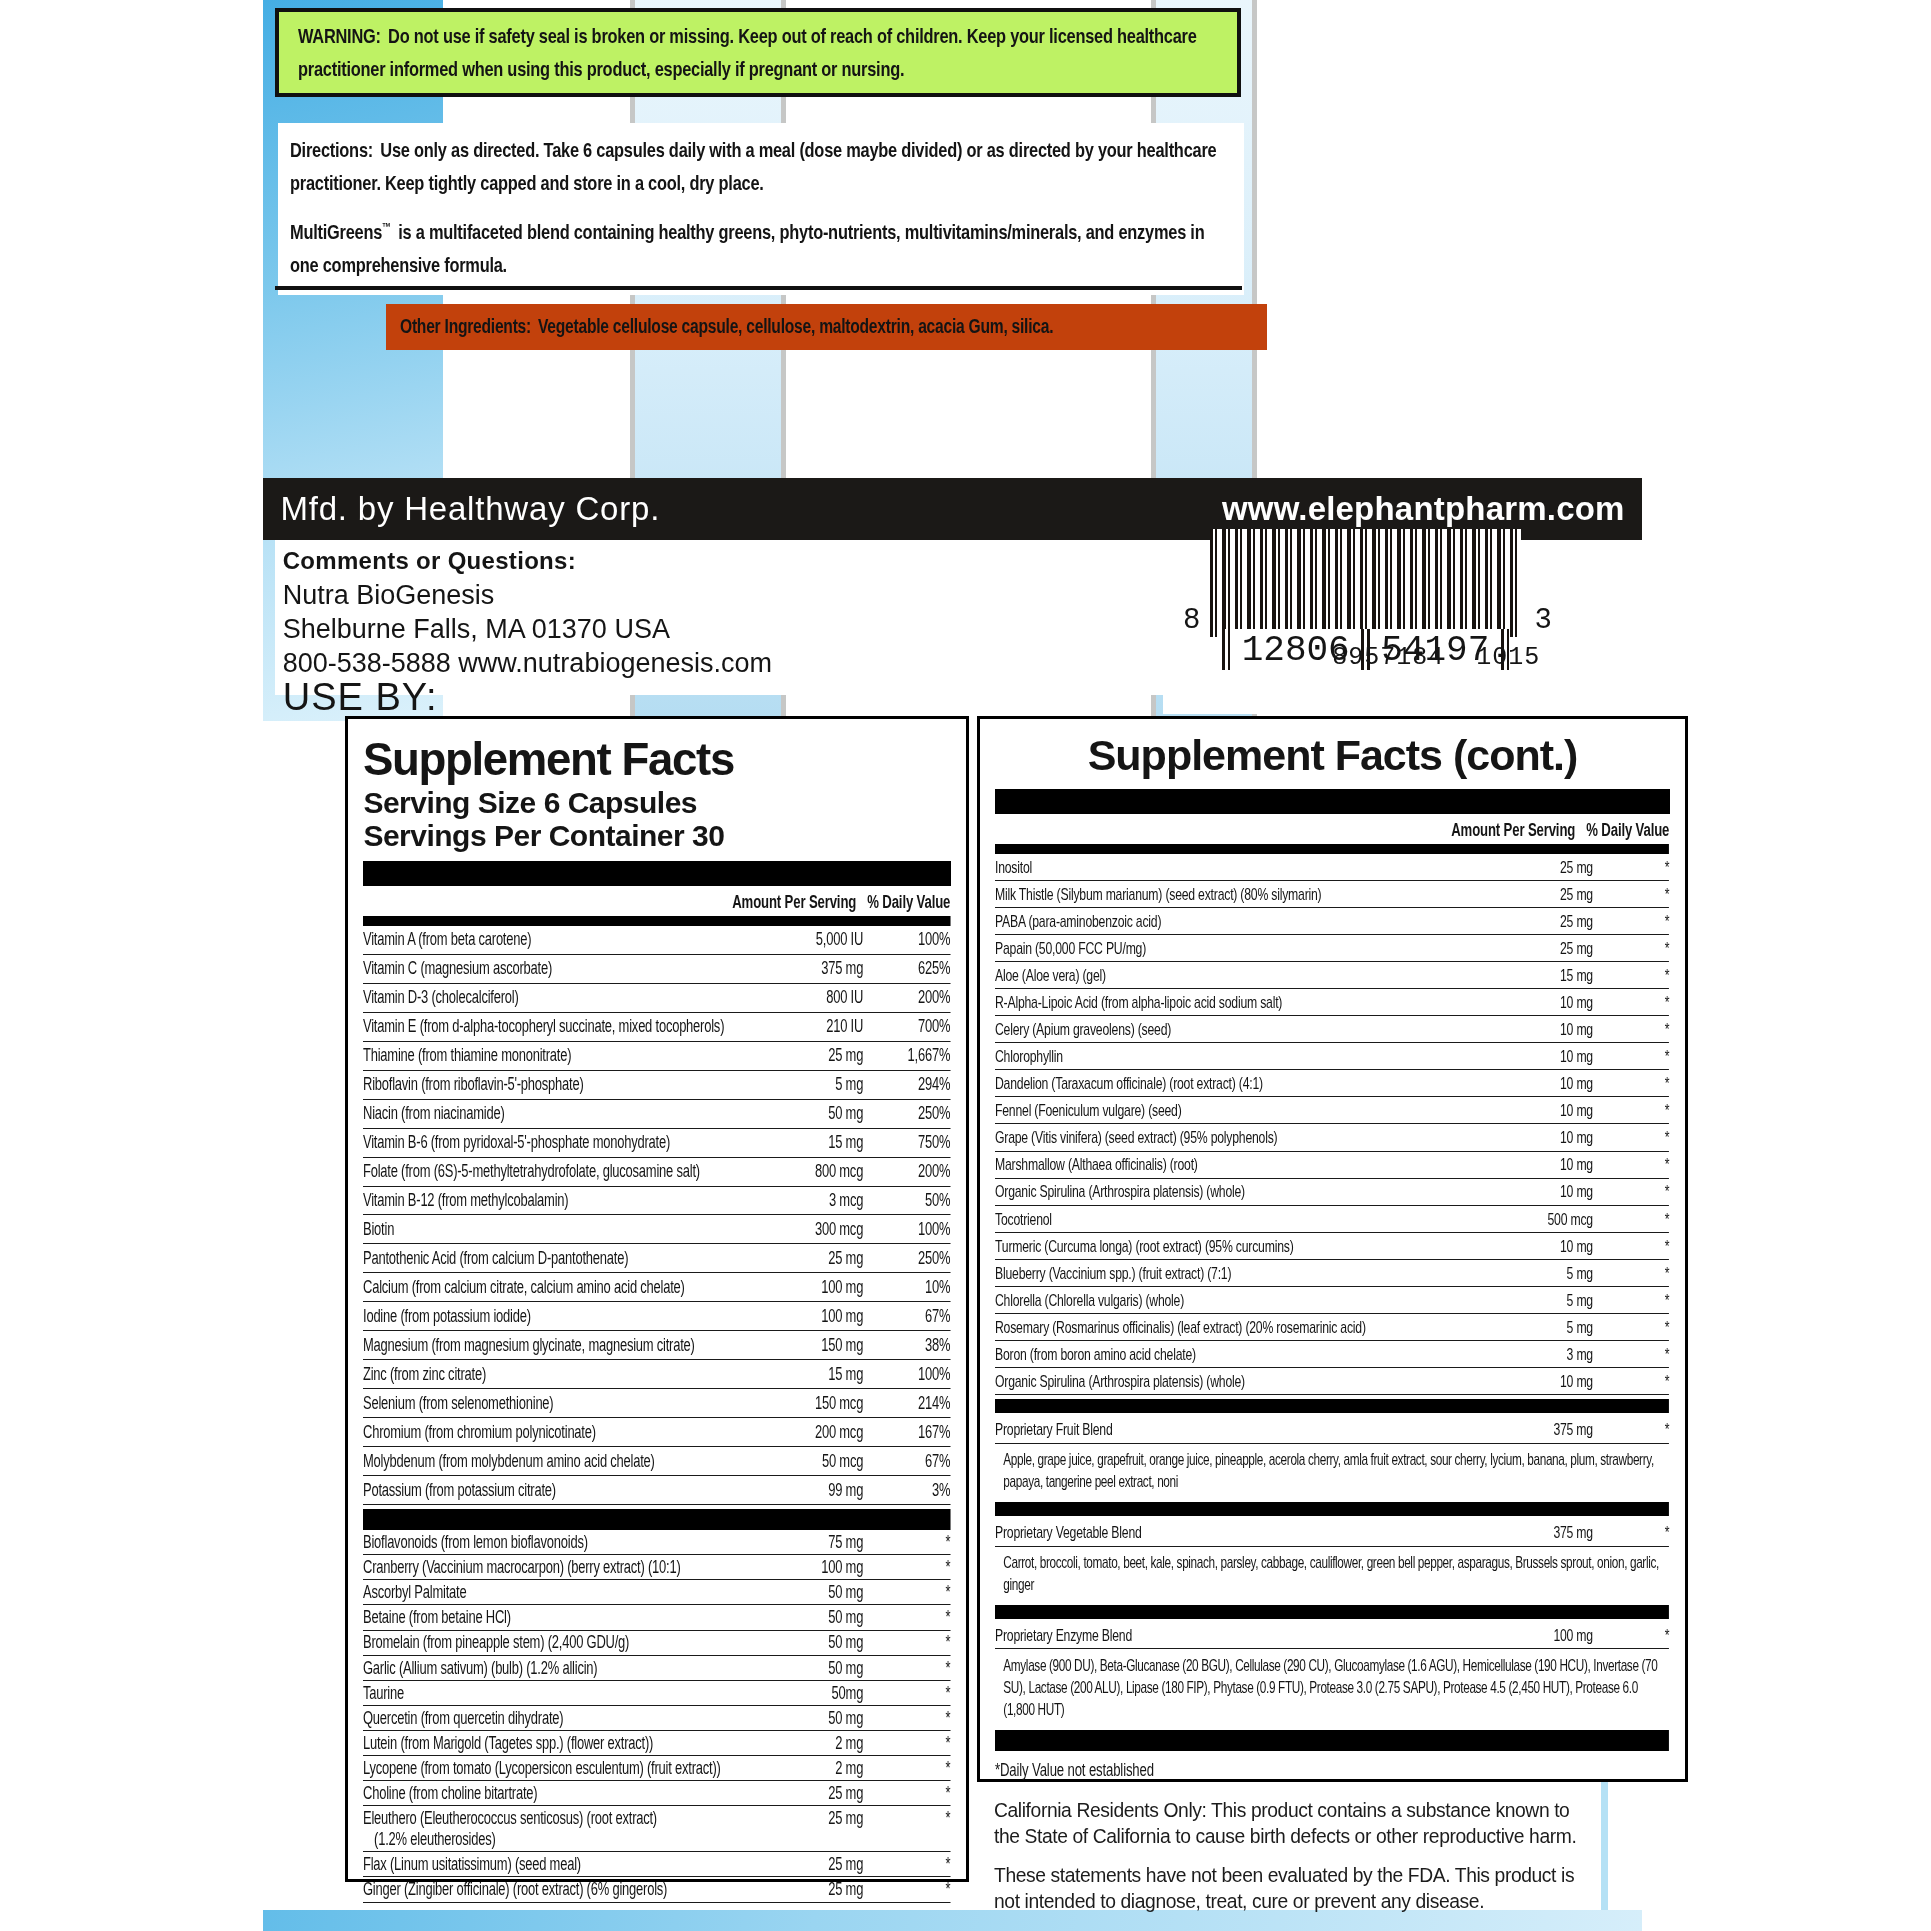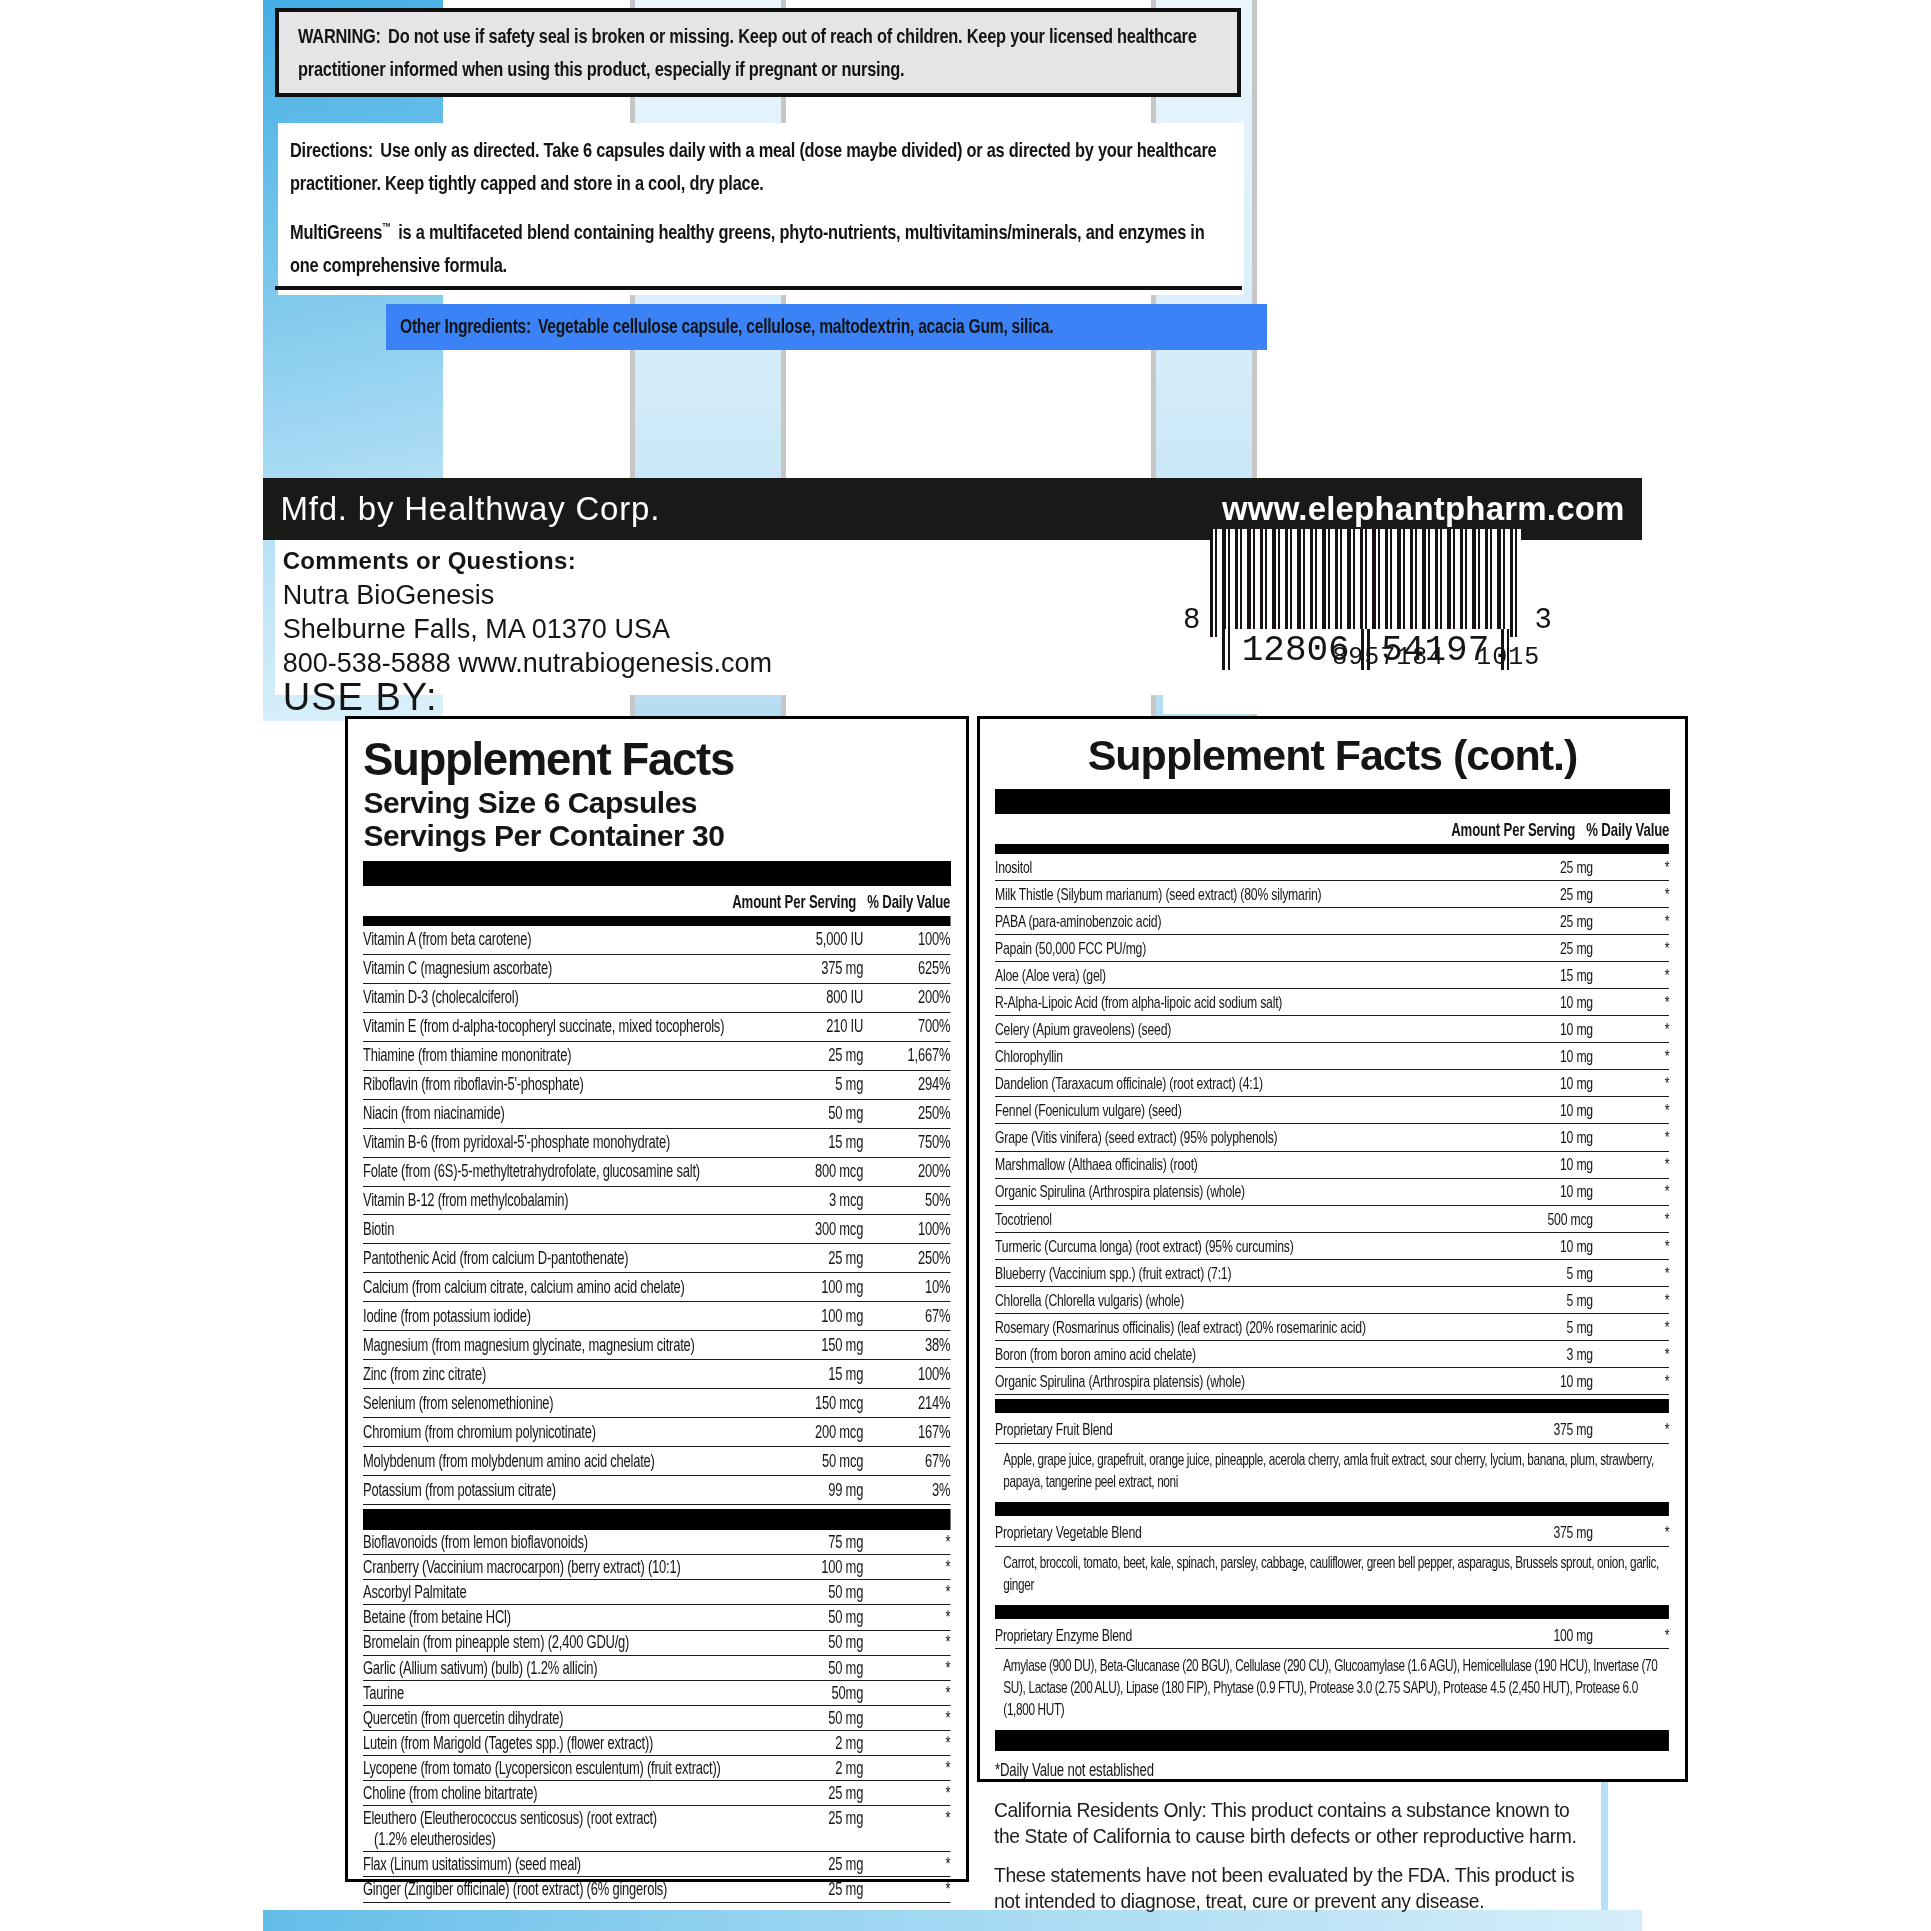--- a/index.html
+++ b/index.html
@@ -14,30 +14,30 @@
   .stripe-pale{background:linear-gradient(180deg,#eaf6fc 0%,#d8eefa 45%,#b5ddf2 100%);
     border-left:5.8px solid #c6c7c6;border-right:5.8px solid #c6c7c6;}
   .stripe-b{left:630px;width:156px;}
   .stripe-c{left:1151px;width:106px;}
 
   
   .cond78{transform:scaleX(.78);transform-origin:0 0;width:128.2%;}
   .cond72{transform:scaleX(.72);transform-origin:0 0;width:138.9%;}
 
   
-  .warn-box{position:absolute;left:275px;top:7.7px;width:966px;height:89px;background:#e5e5e5;
+  .warn-box{position:absolute;left:275px;top:7.7px;width:966px;height:89px;background:#bef264;
     border:4.8px solid #101010;z-index:1;padding:7.7px 19.3px;}
   .para{font-size:21px;font-weight:bold;letter-spacing:-0.3px;line-height:33px;color:#141414;}
   .plabel{font-weight:bold;padding-right:.45em;}
   .dir-block{position:absolute;left:278px;top:123px;width:966px;height:172px;background:#fff;
     z-index:1;padding:9.7px 11.6px 0;}
   .blurb{margin-top:12.6px;}
   .tm{font-size:.55em;vertical-align:super;font-weight:bold;}
   .rule{position:absolute;left:275px;top:286px;width:967px;height:3.9px;background:#111;z-index:2;}
-  .other-strip{position:absolute;left:386px;top:304px;width:881px;height:46px;background:#3b82f6;
+  .other-strip{position:absolute;left:386px;top:304px;width:881px;height:46px;background:#c2410c;
     z-index:1;padding:9.7px 0 0 13.5px;}
   .other-strip .para{font-size:20px;line-height:25px;}
 
   
   .mfd-bar{position:absolute;left:263px;top:478px;width:1379px;height:62px;background:#1b1917;
     z-index:2;display:flex;align-items:center;justify-content:space-between;
     padding:0 17.4px;color:#fff;}
   .mfd-left{font-size:33px;font-weight:400;letter-spacing:0.8px;}
   .mfd-right{font-size:33px;font-weight:bold;letter-spacing:0.2px;}
 

